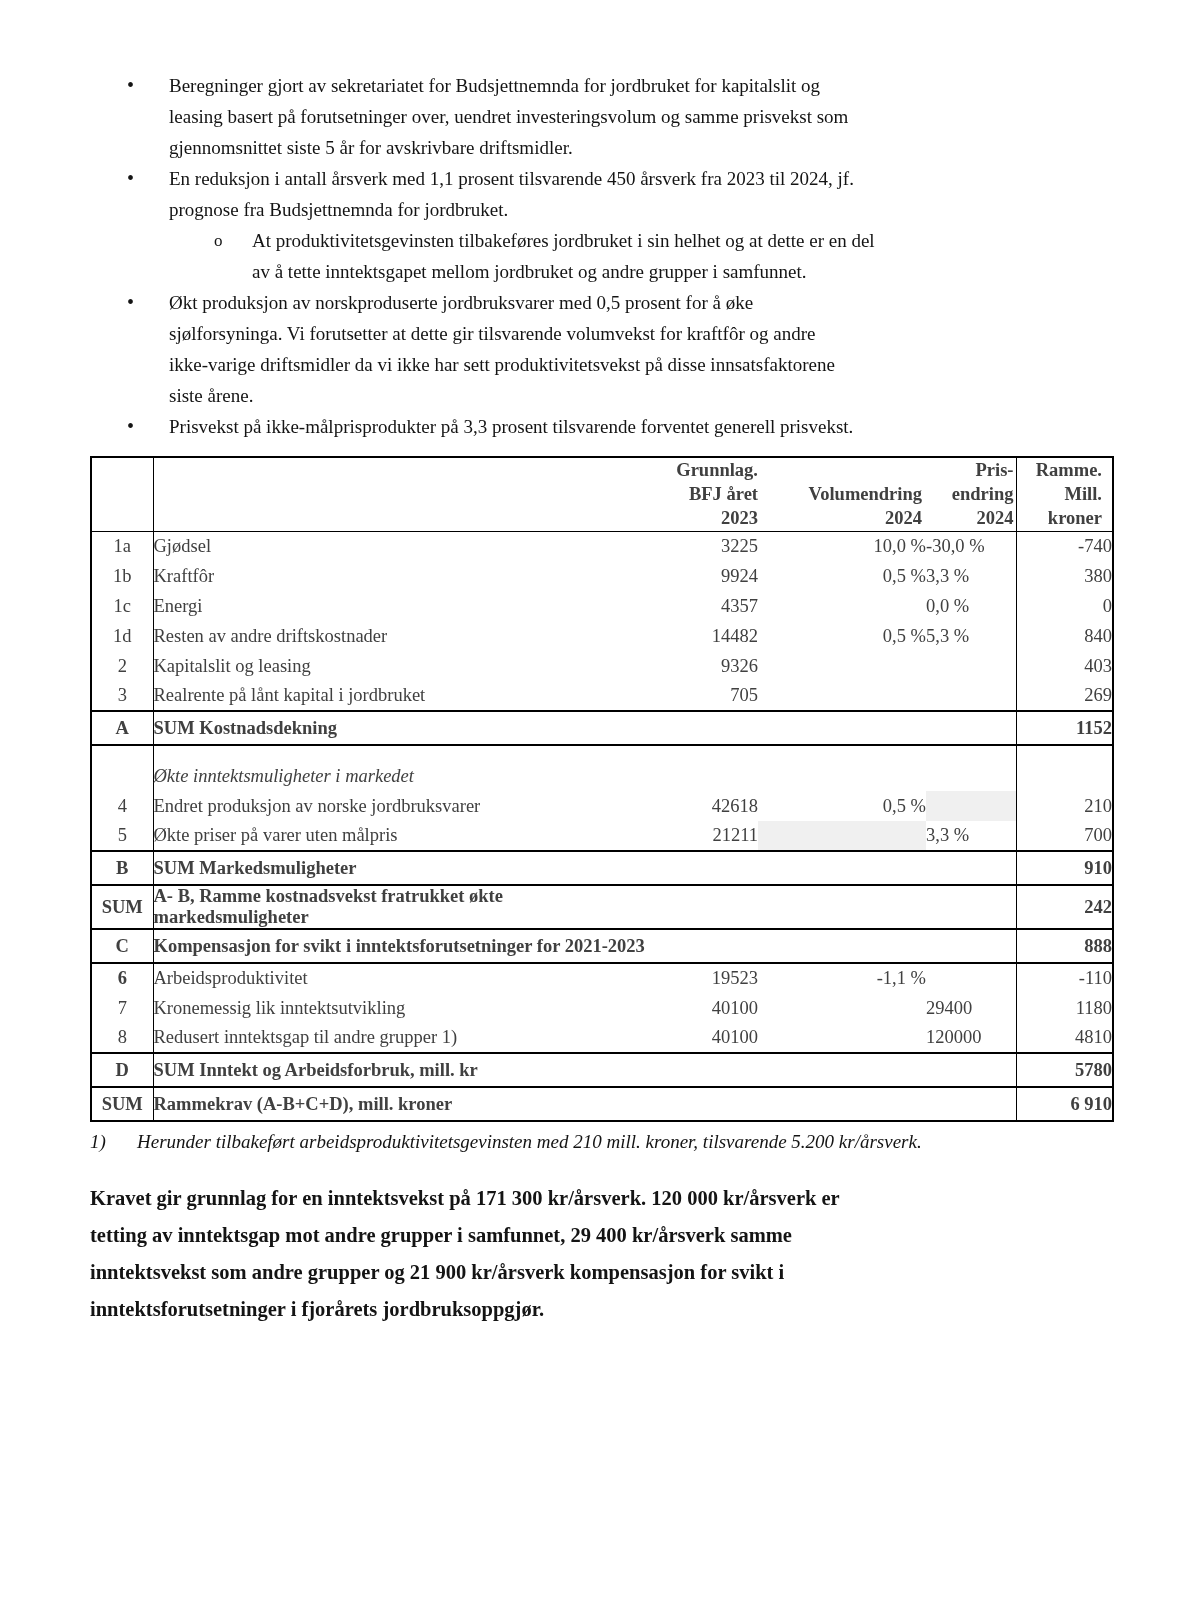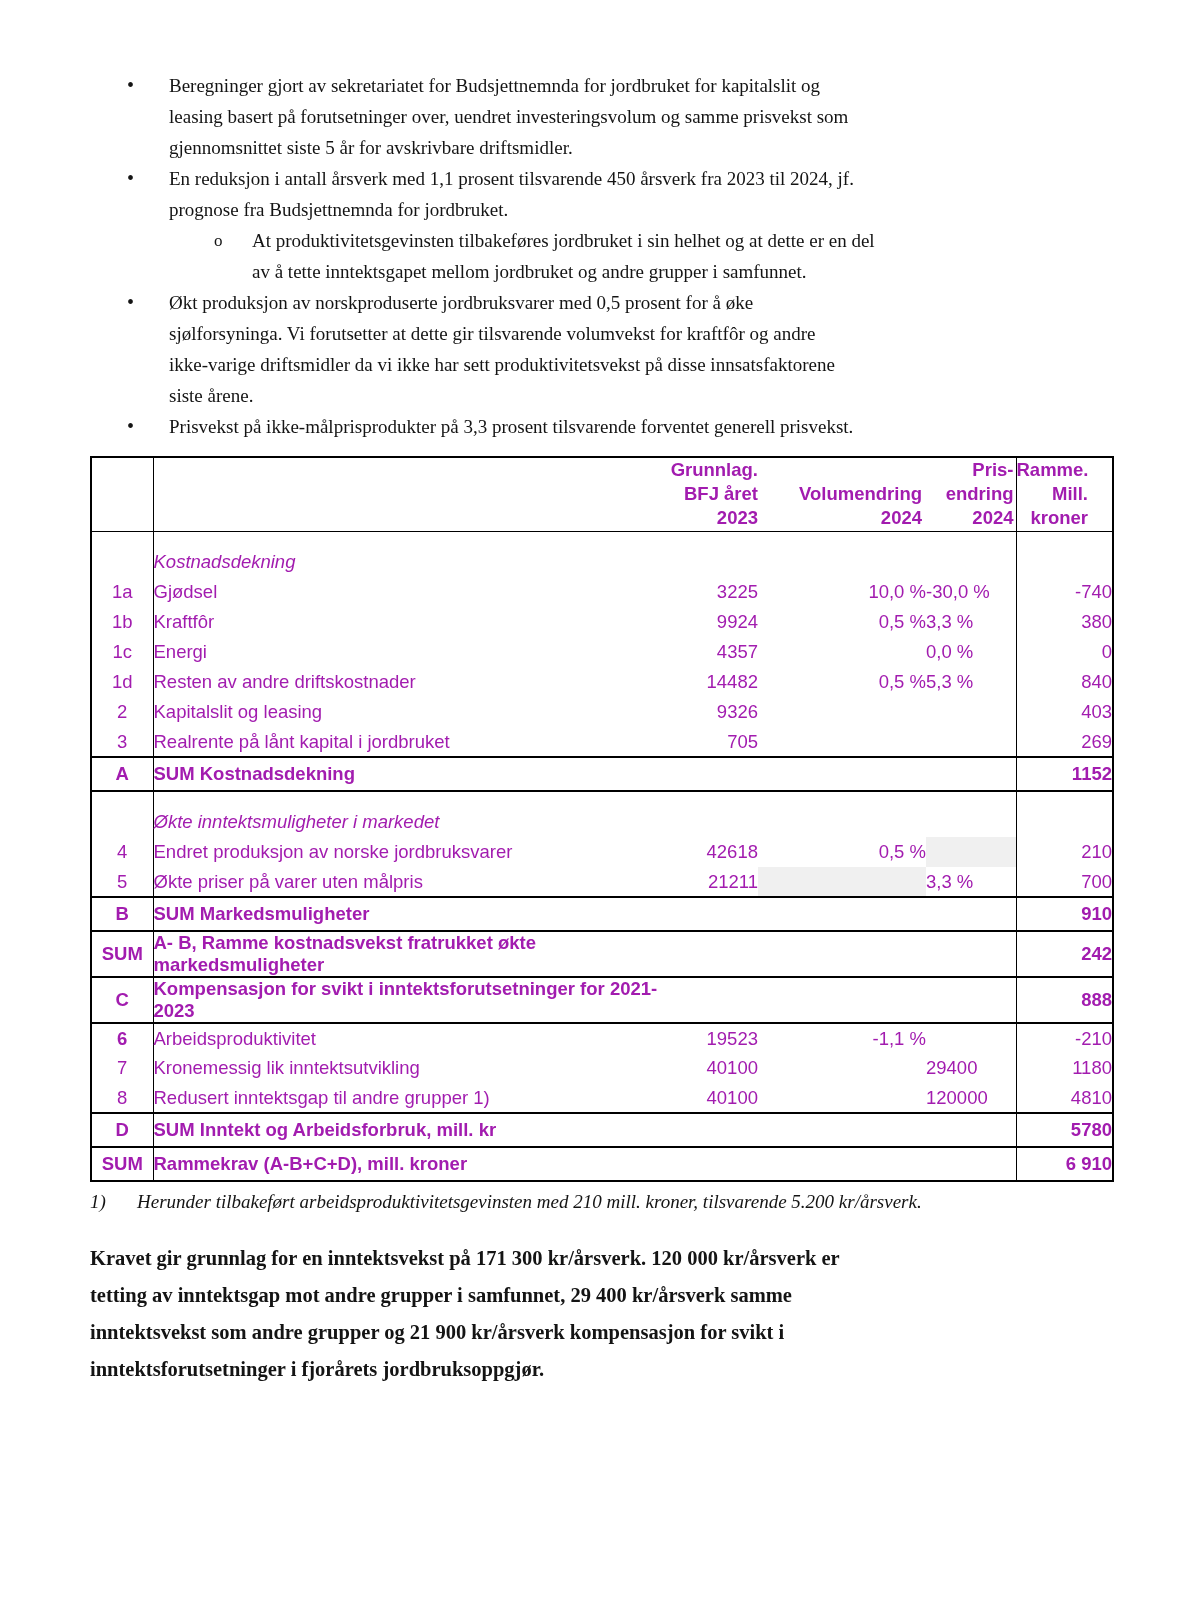--- a/index.html
+++ b/index.html
@@ -36,44 +36,44 @@
     font-size: 20px;
     line-height: 24px;
   }
   
   table.krav {
     margin-top: 14px;
     border-collapse: collapse;
     table-layout: fixed;
     width: 1022px;
     border: 2px solid #000;
-    font-family: Liberation Sans, sans-serif;
+    font-family: Liberation Serif, serif;
     font-size: 18.5px;
-    color: #a21caf;
+    color: #404040;
   }
   table.krav td, table.krav th { padding: 0; vertical-align: middle; }
   col.c-id     { width: 62px; }
   col.c-desc   { width: 505px; }
   col.c-grl    { width: 100px; }
   col.c-vol    { width: 168px; }
   col.c-pris   { width: 90px; }
   col.c-ramme  { width: 97px; }
 
   thead th {
     height: 74px;
     vertical-align: bottom;
     font-weight: bold;
     text-align: right;
     line-height: 24px;
     padding-bottom: 4px;
     white-space: pre-line;
     border-bottom: 1.5px solid #000;
   }
   thead th.h-id   { border-right: 1.5px solid #000; }
-  thead th.h-ramme{ border-left: 1.5px solid #000; padding-right: 24px; }
+  thead th.h-ramme{ border-left: 1.5px solid #000; padding-right: 10px; }
   thead th.h-vol  { padding-right: 4px; }
   thead th.h-pris { padding-right: 2px; }
 
   td.col-id {
     text-align: center;
     border-right: 1.5px solid #000;
   }
   td.col-desc { text-align: left; padding-left: 10px; }
   td.col-grl  { text-align: right; padding-right: 2px; }
   td.col-vol  { text-align: right; padding-right: 4px; }
@@ -176,28 +176,20 @@
 2024</th>
         <th class="h-pris">Pris-
 endring
 2024</th>
         <th class="h-ramme">Ramme.
 Mill.
 kroner</th>
       </tr>
     </thead>
     <tbody>
-        <tr class="row-section">
-          <td class="col-id"></td>
-          <td class="col-desc">Kostnadsdekning</td>
-          <td class="col-grl"></td>
-          <td class="col-vol"></td>
-          <td class="col-pris"></td>
-          <td class="col-ramme"></td>
-        </tr>
         <tr class="row-data">
           <td class="col-id">1a</td>
           <td class="col-desc">Gjødsel</td>
           <td class="col-grl">3225</td>
           <td class="col-vol">10,0 %</td>
           <td class="col-pris">-30,0 %</td>
           <td class="col-ramme">-740</td>
         </tr>
         <tr class="row-data">
           <td class="col-id">1b</td>
@@ -294,21 +286,21 @@
           <td class="col-vol"></td>
           <td class="col-pris"></td>
           <td class="col-ramme">888</td>
         </tr>
         <tr class="row-data">
           <td class="col-id bold-id">6</td>
           <td class="col-desc">Arbeidsproduktivitet</td>
           <td class="col-grl">19523</td>
           <td class="col-vol">-1,1 %</td>
           <td class="col-pris"></td>
-          <td class="col-ramme">-210</td>
+          <td class="col-ramme">-110</td>
         </tr>
         <tr class="row-data">
           <td class="col-id">7</td>
           <td class="col-desc">Kronemessig lik inntektsutvikling</td>
           <td class="col-grl">40100</td>
           <td class="col-vol"></td>
           <td class="col-pris">29400</td>
           <td class="col-ramme">1180</td>
         </tr>
         <tr class="row-data">

